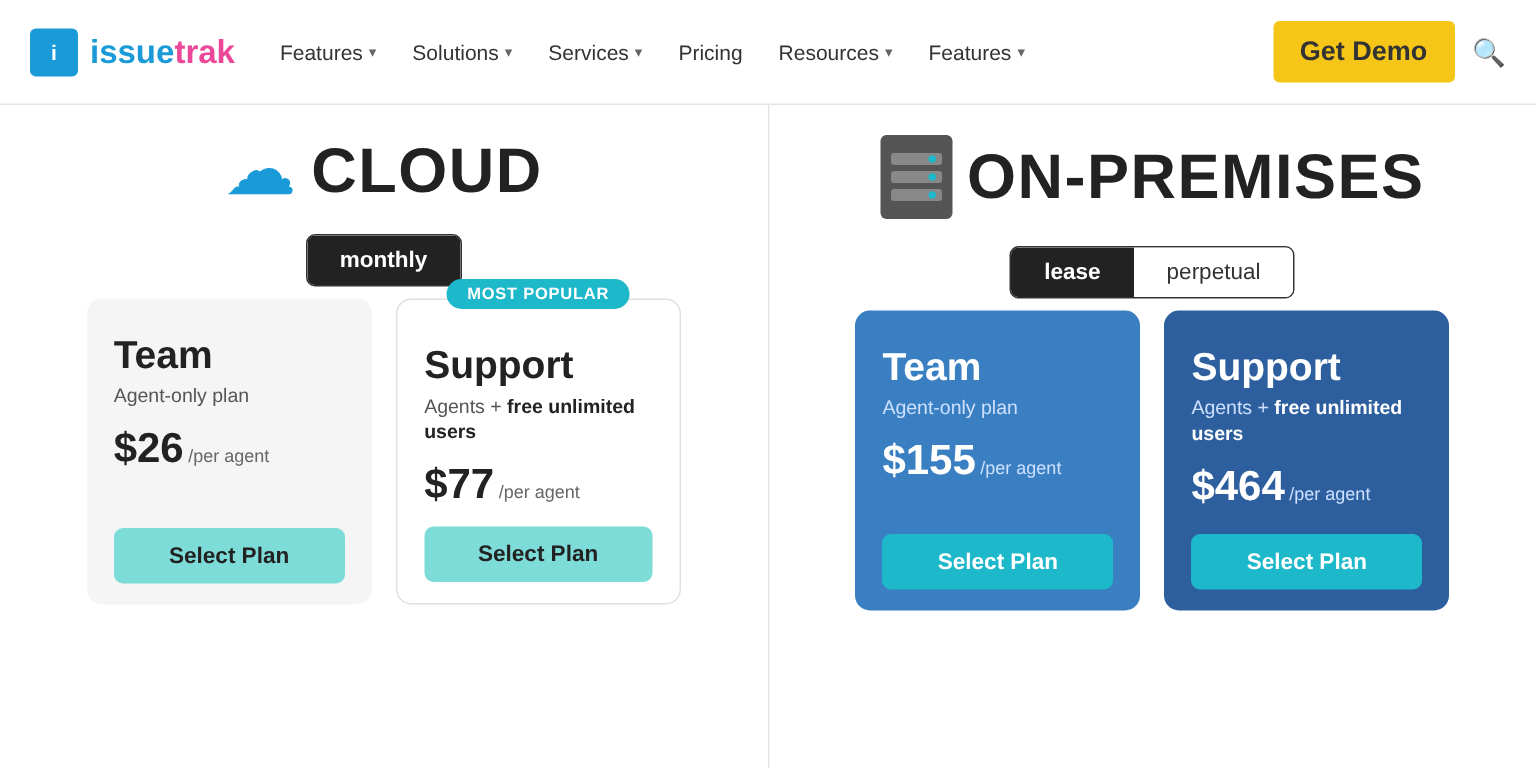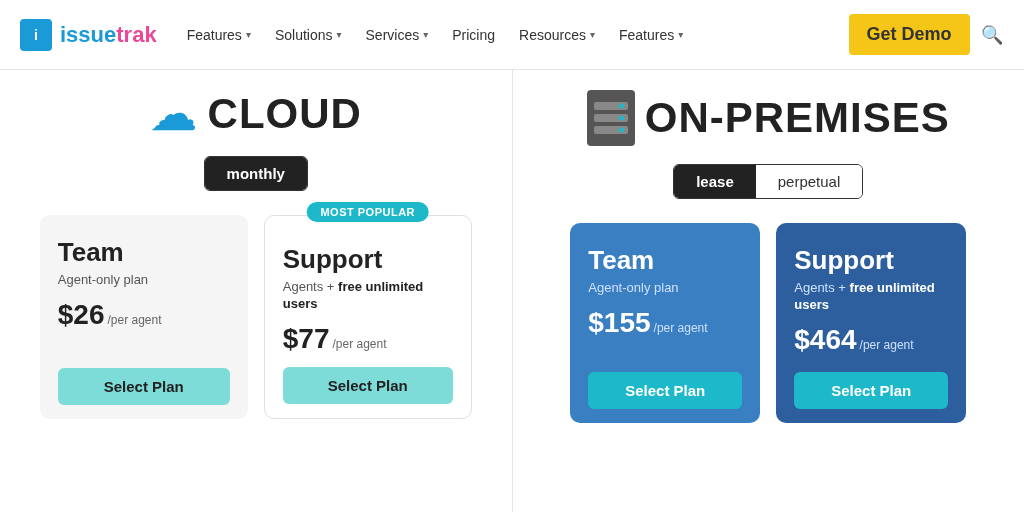--- a/index.html
+++ b/index.html
@@ -60,35 +60,35 @@
     }
     .server-slot::after {
       content: ''; position: absolute; right: 4px; top: 50%;
       transform: translateY(-50%);
       width: 5px; height: 5px; background: #1db8c9; border-radius: 50%;
     }
 
     
     .toggle-group {
       display: flex; border: 1.5px solid #333; border-radius: 6px;
-      overflow: hidden; margin-bottom: 24px;
+      overflow: hidden; margin-bottom: 8px;
     }
     .toggle-btn {
       padding: 8px 22px; font-size: 15px; cursor: pointer;
       border: none; background: #fff; color: #333;
     }
     .toggle-btn.active { background: #222; color: #fff; font-weight: 600; }
 
     
     .plans-grid { display: flex; gap: 16px; width: 100%; justify-content: center; }
 
     
     .plan-card {
       background: #f5f5f5; border-radius: 10px; padding: 22px 18px 14px;
-      width: 208px; display: flex; flex-direction: column;
+      width: 190px; display: flex; flex-direction: column;
       position: relative; min-height: 200px;
     }
     .plan-card.popular-wrapper {
       background: #fff; border: 1.5px solid #e0e0e0;
     }
     .most-popular-badge {
       position: absolute; top: -14px; left: 50%; transform: translateX(-50%);
       background: #1db8c9; color: #fff; font-size: 11px; font-weight: bold;
       padding: 4px 14px; border-radius: 20px; white-space: nowrap;
       letter-spacing: 0.5px;

